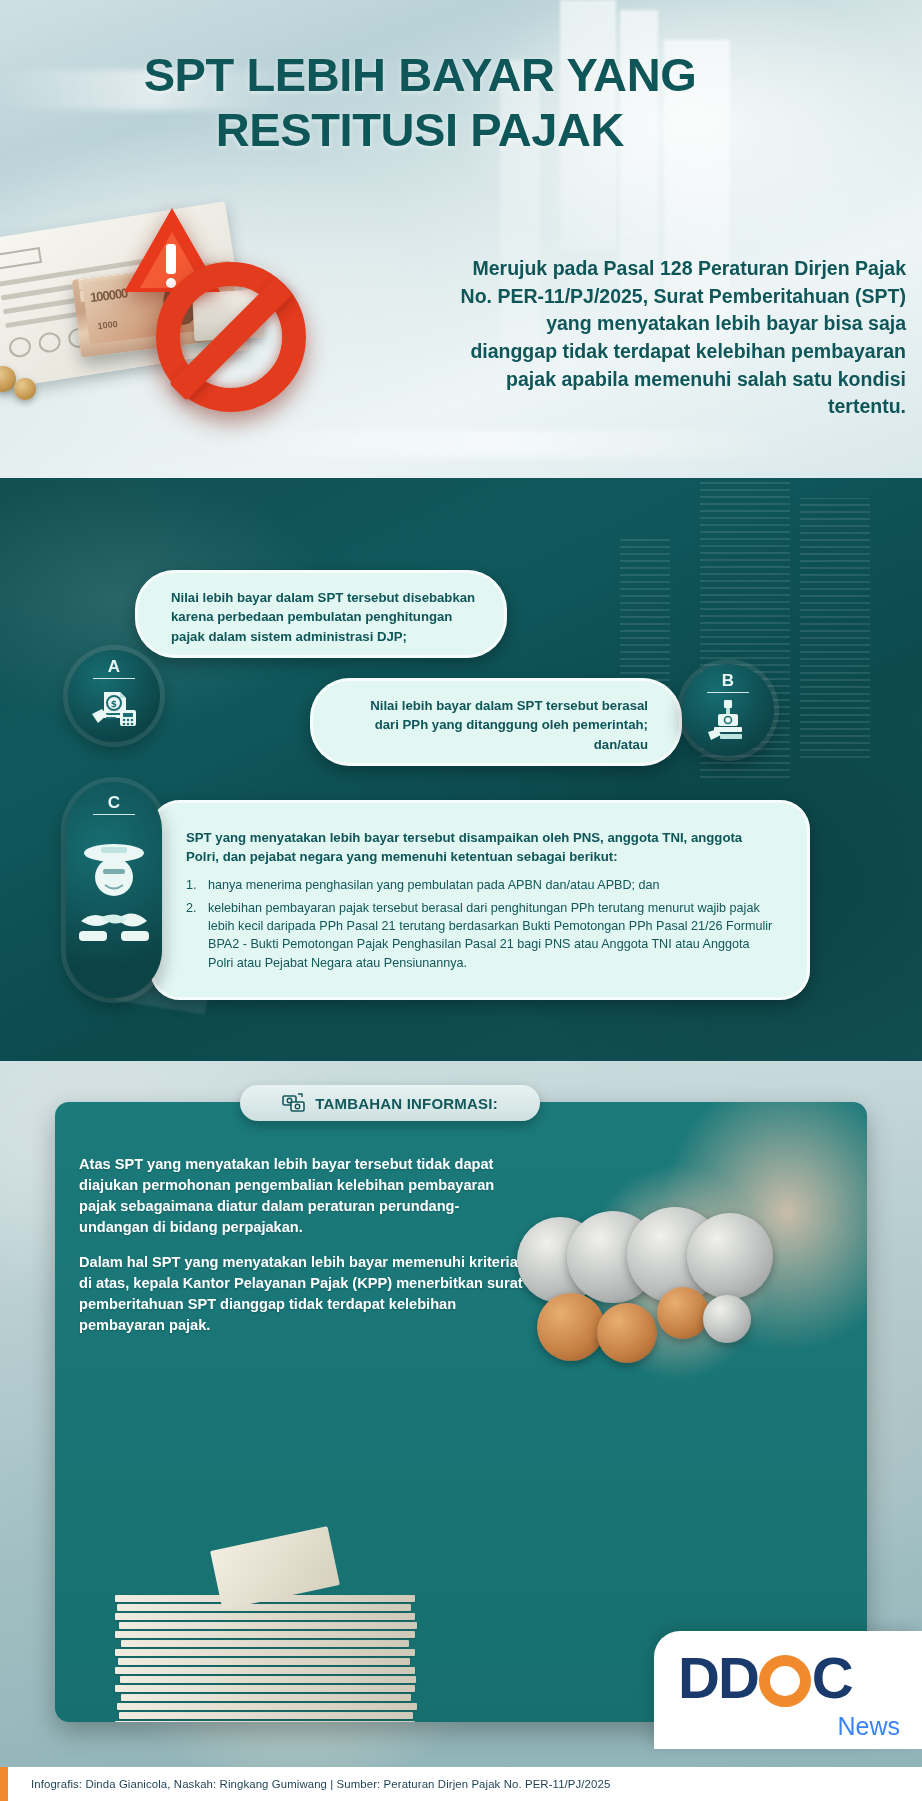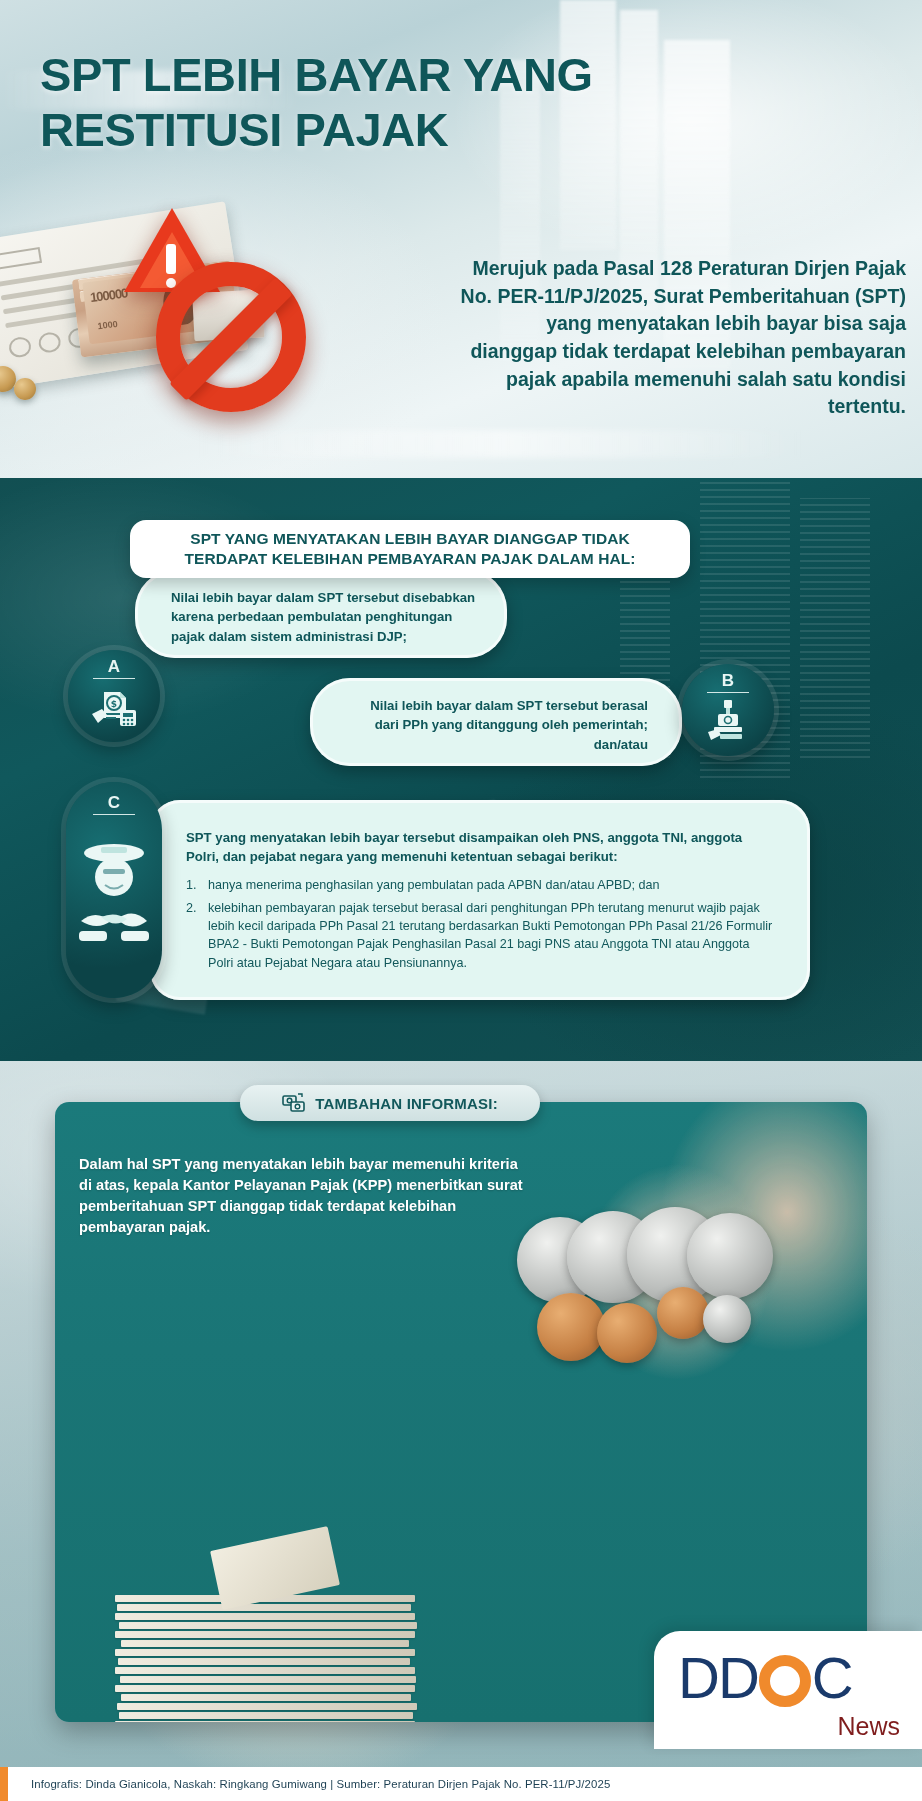--- a/index.html
+++ b/index.html
@@ -23,21 +23,21 @@
     position:absolute; background:linear-gradient(180deg,rgba(255,255,255,.85),rgba(255,255,255,.25));
     filter:blur(1.4px); opacity:.75;
   }
   .hero-streak{
     position:absolute; background:linear-gradient(90deg,rgba(255,255,255,0),rgba(255,255,255,.55),rgba(255,255,255,0));
     filter:blur(3px);
   }
 
   .title {
     position:absolute; left:40px; top:48px; width:760px;
-    text-align:left;
+    text-align:center;
     font-size:47px; line-height:1.16; font-weight:bold;
     letter-spacing:-0.4px;
     color:#0f5659;
     text-shadow:0 2px 5px rgba(255,255,255,.5);
   }
   .title .l1{ display:block; }
   .title .l2{ display:block; }
   .title .l3{ display:block; }
 
   
@@ -272,32 +272,32 @@
 
   
   .logo-box{
     position:absolute; right:0; bottom:52px; width:268px; height:118px;
     background:#ffffff; border-radius:26px 0 0 0;
     z-index:10;
     box-shadow:-4px -4px 14px rgba(0,0,0,.12);
   }
   .logo-row{
     position:absolute; left:24px; top:18px;
-    font-size:58px; font-weight:normal; letter-spacing:-2px; line-height:1;
+    font-size:58px; font-weight:bold; letter-spacing:-2px; line-height:1;
     color:#1a3a6b;
     display:flex; align-items:center;
   }
   .logo-row .oring{
     display:inline-block; width:52px; height:52px; border-radius:50%;
     border:11px solid #f08a2c; margin:0 1px; box-sizing:border-box;
     position:relative; top:3px;
   }
   .logo-news{
     position:absolute; right:22px; bottom:8px;
-    font-size:25px; color:#7f1d1d; font-weight:normal;
+    font-size:25px; color:#3b82f6; font-weight:normal;
   }
 
   .footbar{
     position:absolute; left:0; bottom:0; width:922px; height:34px;
     background:#ffffff; z-index:11;
     display:flex; align-items:center;
   }
   .footbar .ft{
     font-size:11.4px; color:#1c3f52; padding-left:31px; letter-spacing:.1px;
   }
@@ -365,23 +365,20 @@
   <div class="mid">
     <div class="mid-bld" style="left:700px;top:0;width:90px;height:300px;"></div>
     <div class="mid-bld" style="left:800px;top:20px;width:70px;height:260px;"></div>
     <div class="mid-bld" style="left:620px;top:60px;width:50px;height:220px;"></div>
     <div class="mid-paper" style="left:440px;top:330px;width:70px;height:90px;transform:rotate(-18deg);"></div>
     <div class="mid-paper" style="left:540px;top:350px;width:60px;height:80px;transform:rotate(12deg);"></div>
     <div class="mid-paper" style="left:660px;top:330px;width:120px;height:70px;transform:rotate(-8deg);"></div>
     <div class="mid-paper" style="left:120px;top:470px;width:90px;height:60px;transform:rotate(9deg);"></div>
   </div>
 
-  <div class="banner">
-    <div class="banner-txt">SPT YANG MENYATAKAN LEBIH BAYAR DIANGGAP TIDAK TERDAPAT KELEBIHAN PEMBAYARAN PAJAK DALAM HAL:</div>
-  </div>
 
   <div class="item" style="left:0;top:0;">
     <div class="badge" style="left:68px;top:650px;">
       <div class="lt">A</div>
       <svg width="48" height="42" viewBox="0 0 48 42">
         <path d="M14 8 h16 l6 6 v20 h-22 z" fill="#eaf7f5"></path>
         <path d="M30 8 v6 h6 z" fill="#bfe4df"></path>
         <circle cx="24" cy="19" r="7" fill="none" stroke="#1d6f72" stroke-width="2"></circle>
         <text x="24" y="23" font-size="9" text-anchor="middle" fill="#1d6f72" font-family="DejaVu Sans, sans-serif" font-weight="bold">$</text>
         <rect x="16" y="29" width="14" height="2" fill="#1d6f72"></rect>
@@ -483,20 +480,21 @@
       <div class="psheet" style="bottom:81px;left:6px;width:288px;"></div>
       <div class="psheet" style="bottom:90px;"></div>
       <div class="psheet" style="bottom:99px;left:4px;width:298px;"></div>
       <div class="psheet" style="bottom:108px;"></div>
       <div class="psheet" style="bottom:117px;left:2px;width:294px;"></div>
       <div class="psheet" style="bottom:126px;"></div>
       <div style="position:absolute;left:100px;bottom:130px;width:120px;height:60px;background:linear-gradient(140deg,#f2eee1,#d6d0bd);transform:rotate(-12deg);border-radius:2px;"></div>
     </div>
 
     <div class="info-body">
+      <p>Atas SPT yang menyatakan lebih bayar tersebut tidak dapat diajukan permohonan pengembalian kelebihan pembayaran pajak sebagaimana diatur dalam peraturan perundang-undangan di bidang perpajakan.</p>
       <p>Dalam hal SPT yang menyatakan lebih bayar memenuhi kriteria di atas, kepala Kantor Pelayanan Pajak (KPP) menerbitkan surat pemberitahuan SPT dianggap tidak terdapat kelebihan pembayaran pajak.</p>
     </div>
   </div>
 
   <div class="tambahan">
     <svg width="24" height="22" viewBox="0 0 24 22">
       <rect x="1" y="4" width="13" height="9" rx="1.5" fill="none" stroke="#12585b" stroke-width="1.6"></rect>
       <circle cx="7.5" cy="8.5" r="2.3" fill="none" stroke="#12585b" stroke-width="1.4"></circle>
       <rect x="9" y="10" width="13" height="9" rx="1.5" fill="#e8f2f2" stroke="#12585b" stroke-width="1.6"></rect>
       <circle cx="15.5" cy="14.5" r="2.3" fill="none" stroke="#12585b" stroke-width="1.4"></circle>

